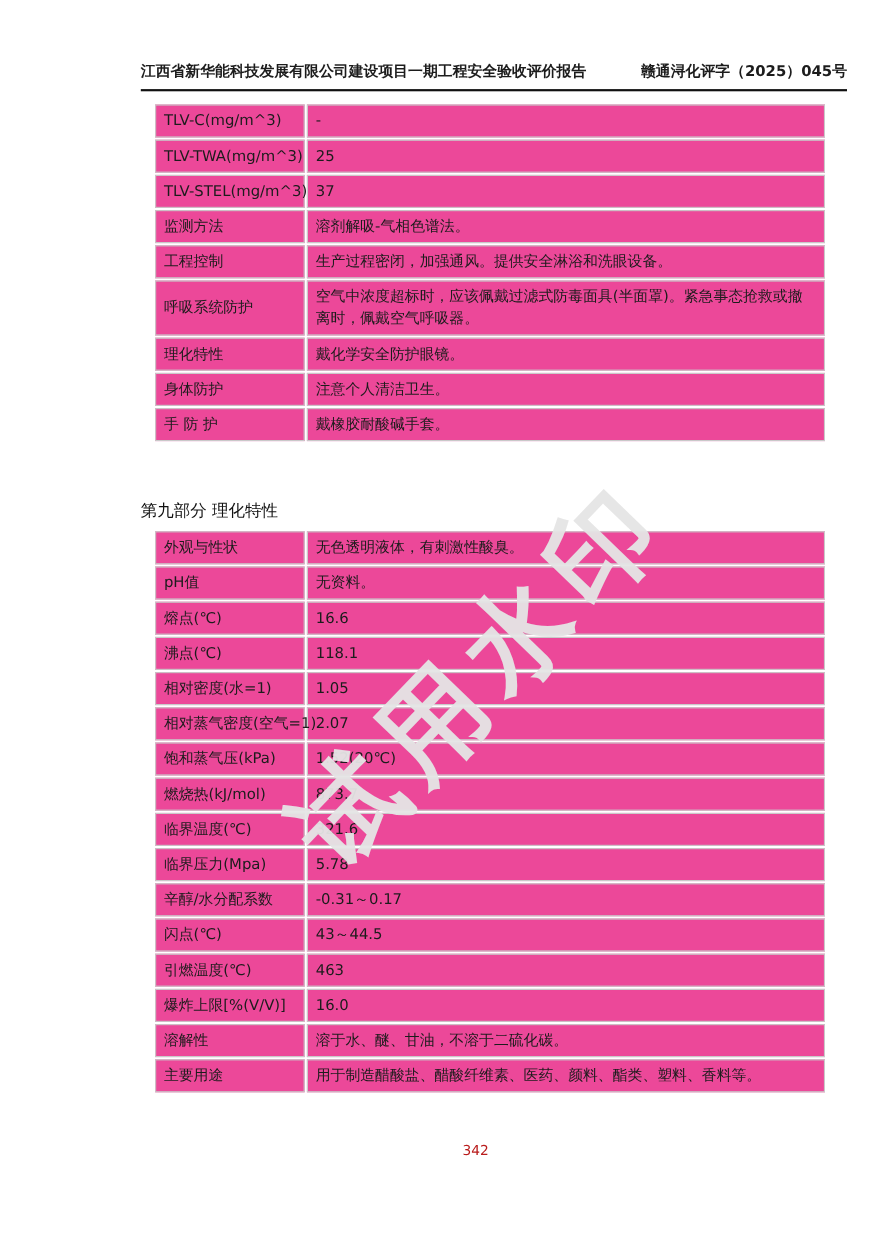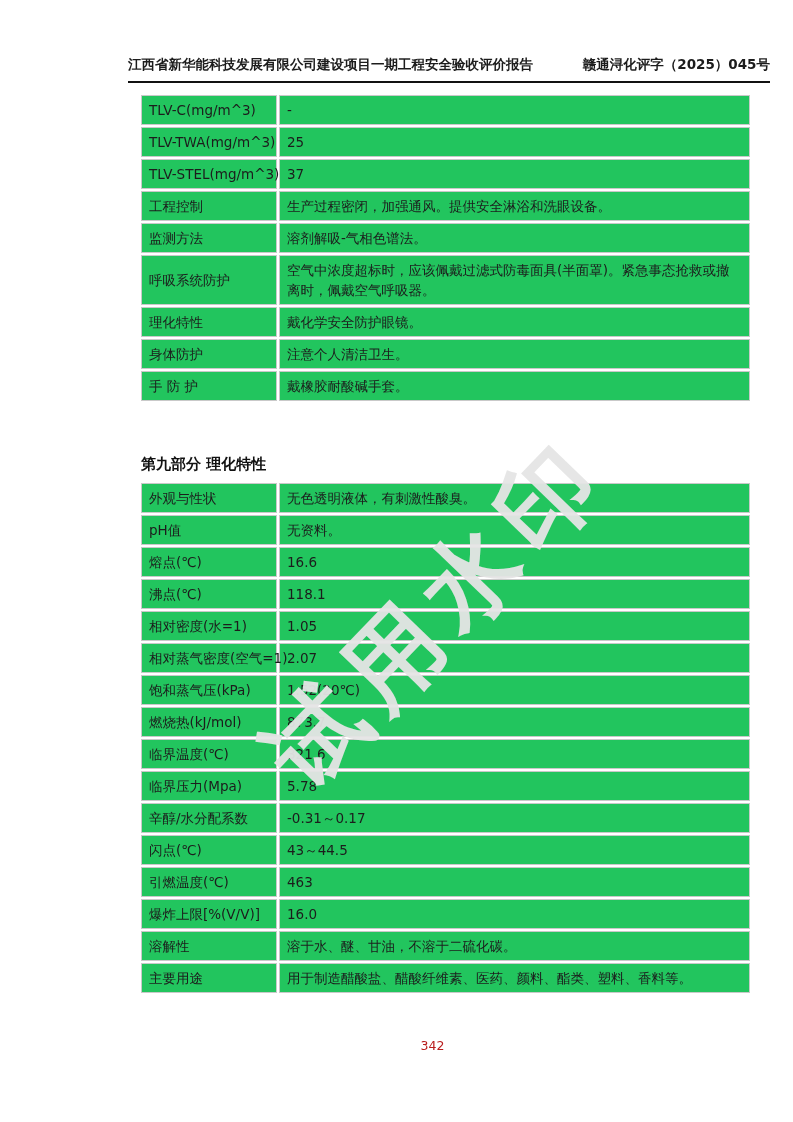--- a/index.html
+++ b/index.html
@@ -18,28 +18,28 @@
     border-bottom:2px solid #111111;
   }
   table.msds {
     position:absolute; left:103px; width:613px;
     border-collapse:separate; border-spacing:2px; table-layout:fixed;
     font-size:13.5px;
   }
   table.t1 { top:93px; }
   table.t2 { top:481px; }
   table.msds td {
-    background:#22c55e; border:1px solid #c9c9c9;
+    background:#ec4899; border:1px solid #c9c9c9;
     padding:4px 6px 4px 7px; line-height:20px; vertical-align:middle;
   }
   td.lbl { width:121px; white-space:nowrap; overflow:visible; }
   td.val { }
   .section-heading {
-    position:absolute; left:105px; top:455px;
-    font-size:15px; font-weight:bold; color:#111;
+    position:absolute; left:92px; top:455px;
+    font-size:15px; font-weight:normal; color:#111;
   }
   .watermark {
     position:absolute; left:402px; top:614px;
     transform:translate(-50%,-50%) rotate(-46deg);
     font-size:96px; font-weight:bold; letter-spacing:14px;
     color:#e5e5e5; opacity:0.95; white-space:nowrap;
     z-index:9; pointer-events:none;
   }
   .page-number {
     position:absolute; left:0; top:1038px; width:100%;
@@ -65,26 +65,26 @@
     </tr>
     <tr>
       <td class="lbl">TLV-TWA(mg/m^3)</td>
       <td class="val">25</td>
     </tr>
     <tr>
       <td class="lbl">TLV-STEL(mg/m^3)</td>
       <td class="val">37</td>
     </tr>
     <tr>
+      <td class="lbl">监测方法</td>
+      <td class="val">溶剂解吸-气相色谱法。</td>
+    </tr>
+    <tr>
       <td class="lbl">工程控制</td>
       <td class="val">生产过程密闭，加强通风。提供安全淋浴和洗眼设备。</td>
-    </tr>
-    <tr>
-      <td class="lbl">监测方法</td>
-      <td class="val">溶剂解吸-气相色谱法。</td>
     </tr>
     <tr>
       <td class="lbl">呼吸系统防护</td>
       <td class="val">空气中浓度超标时，应该佩戴过滤式防毒面具(半面罩)。紧急事态抢救或撤离时，佩戴空气呼吸器。</td>
     </tr>
     <tr>
       <td class="lbl">理化特性</td>
       <td class="val">戴化学安全防护眼镜。</td>
     </tr>
     <tr>

